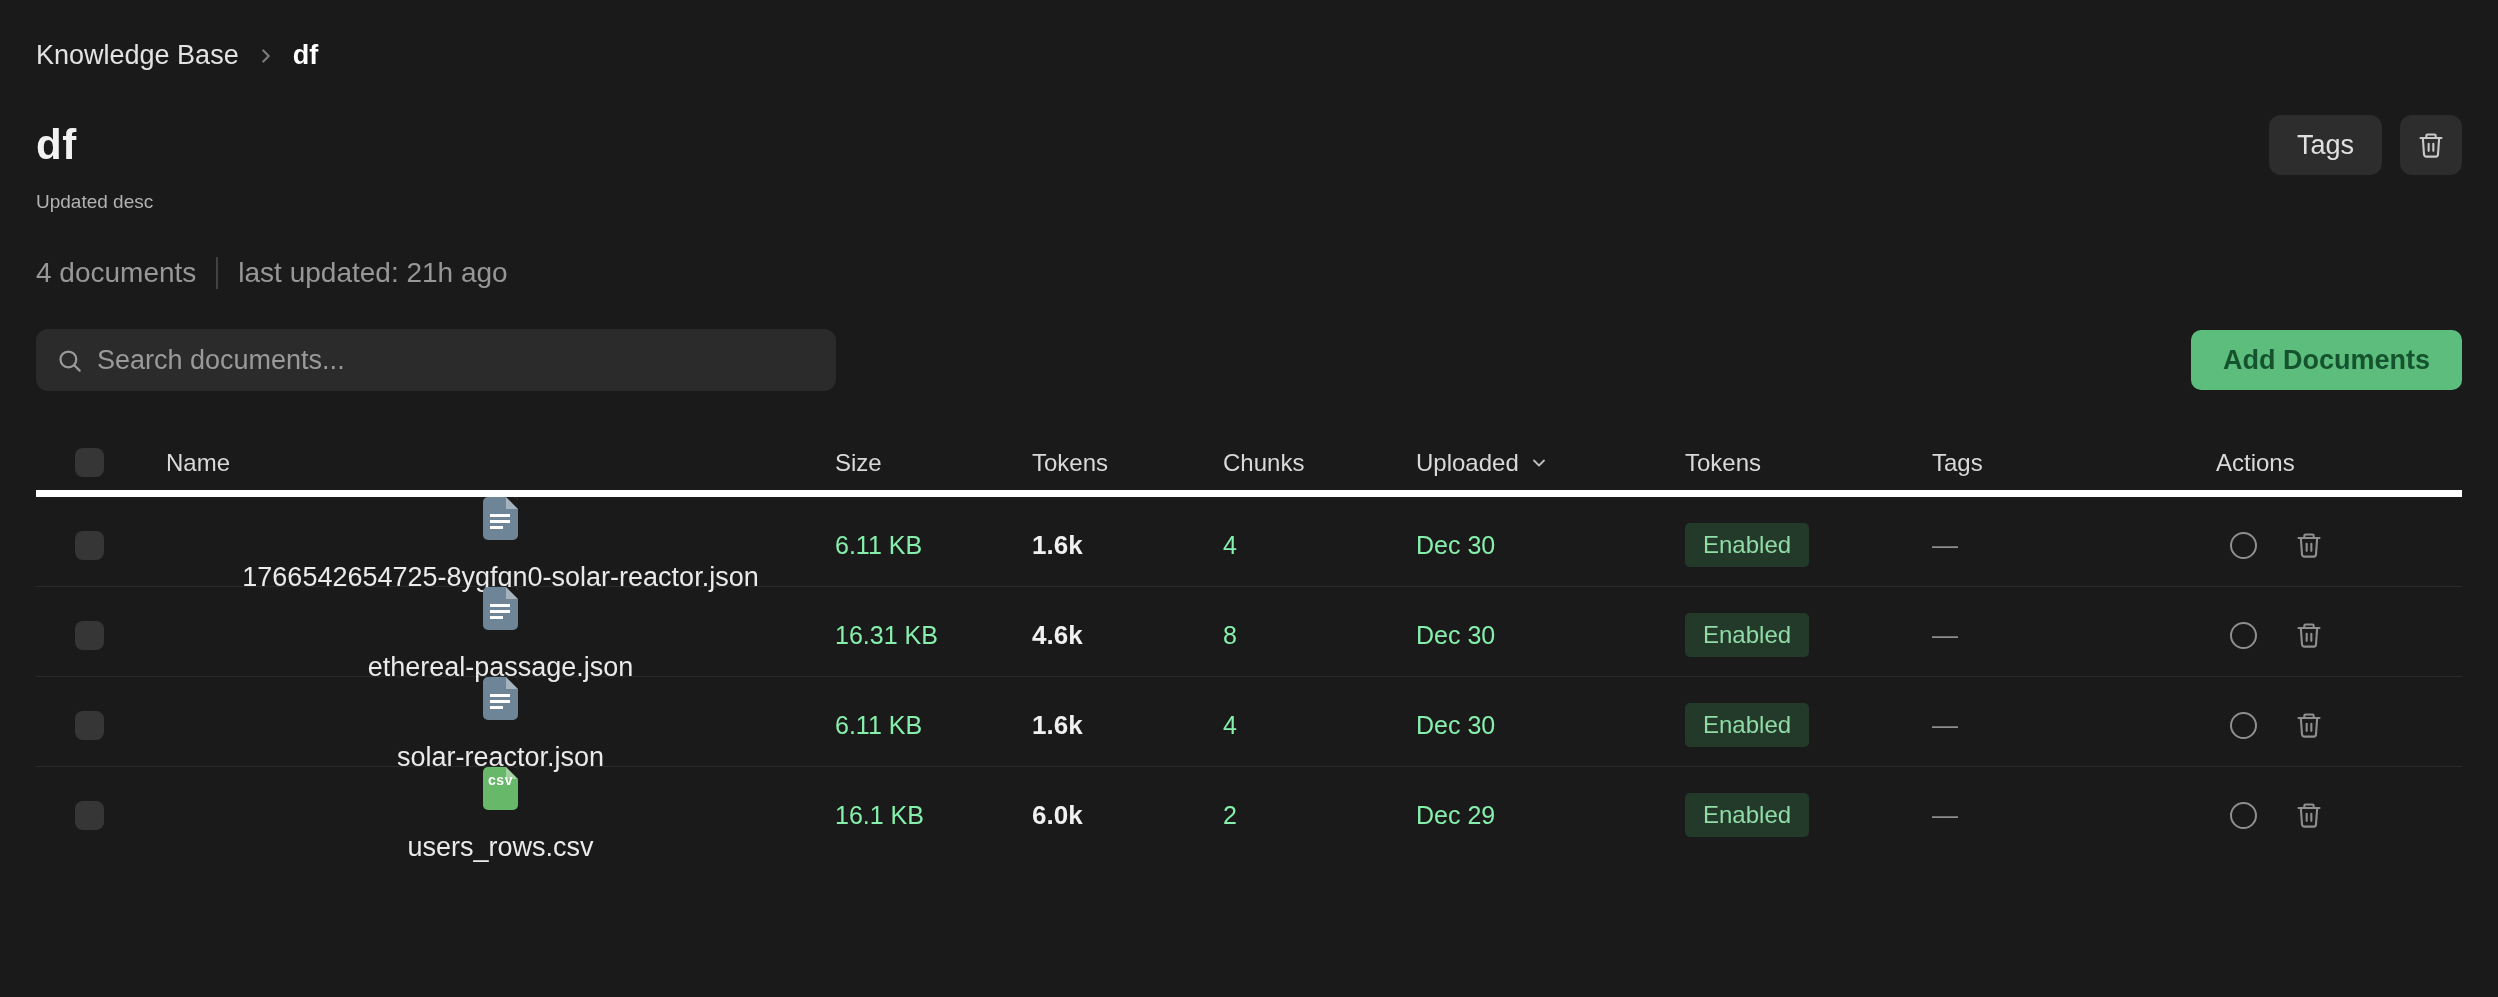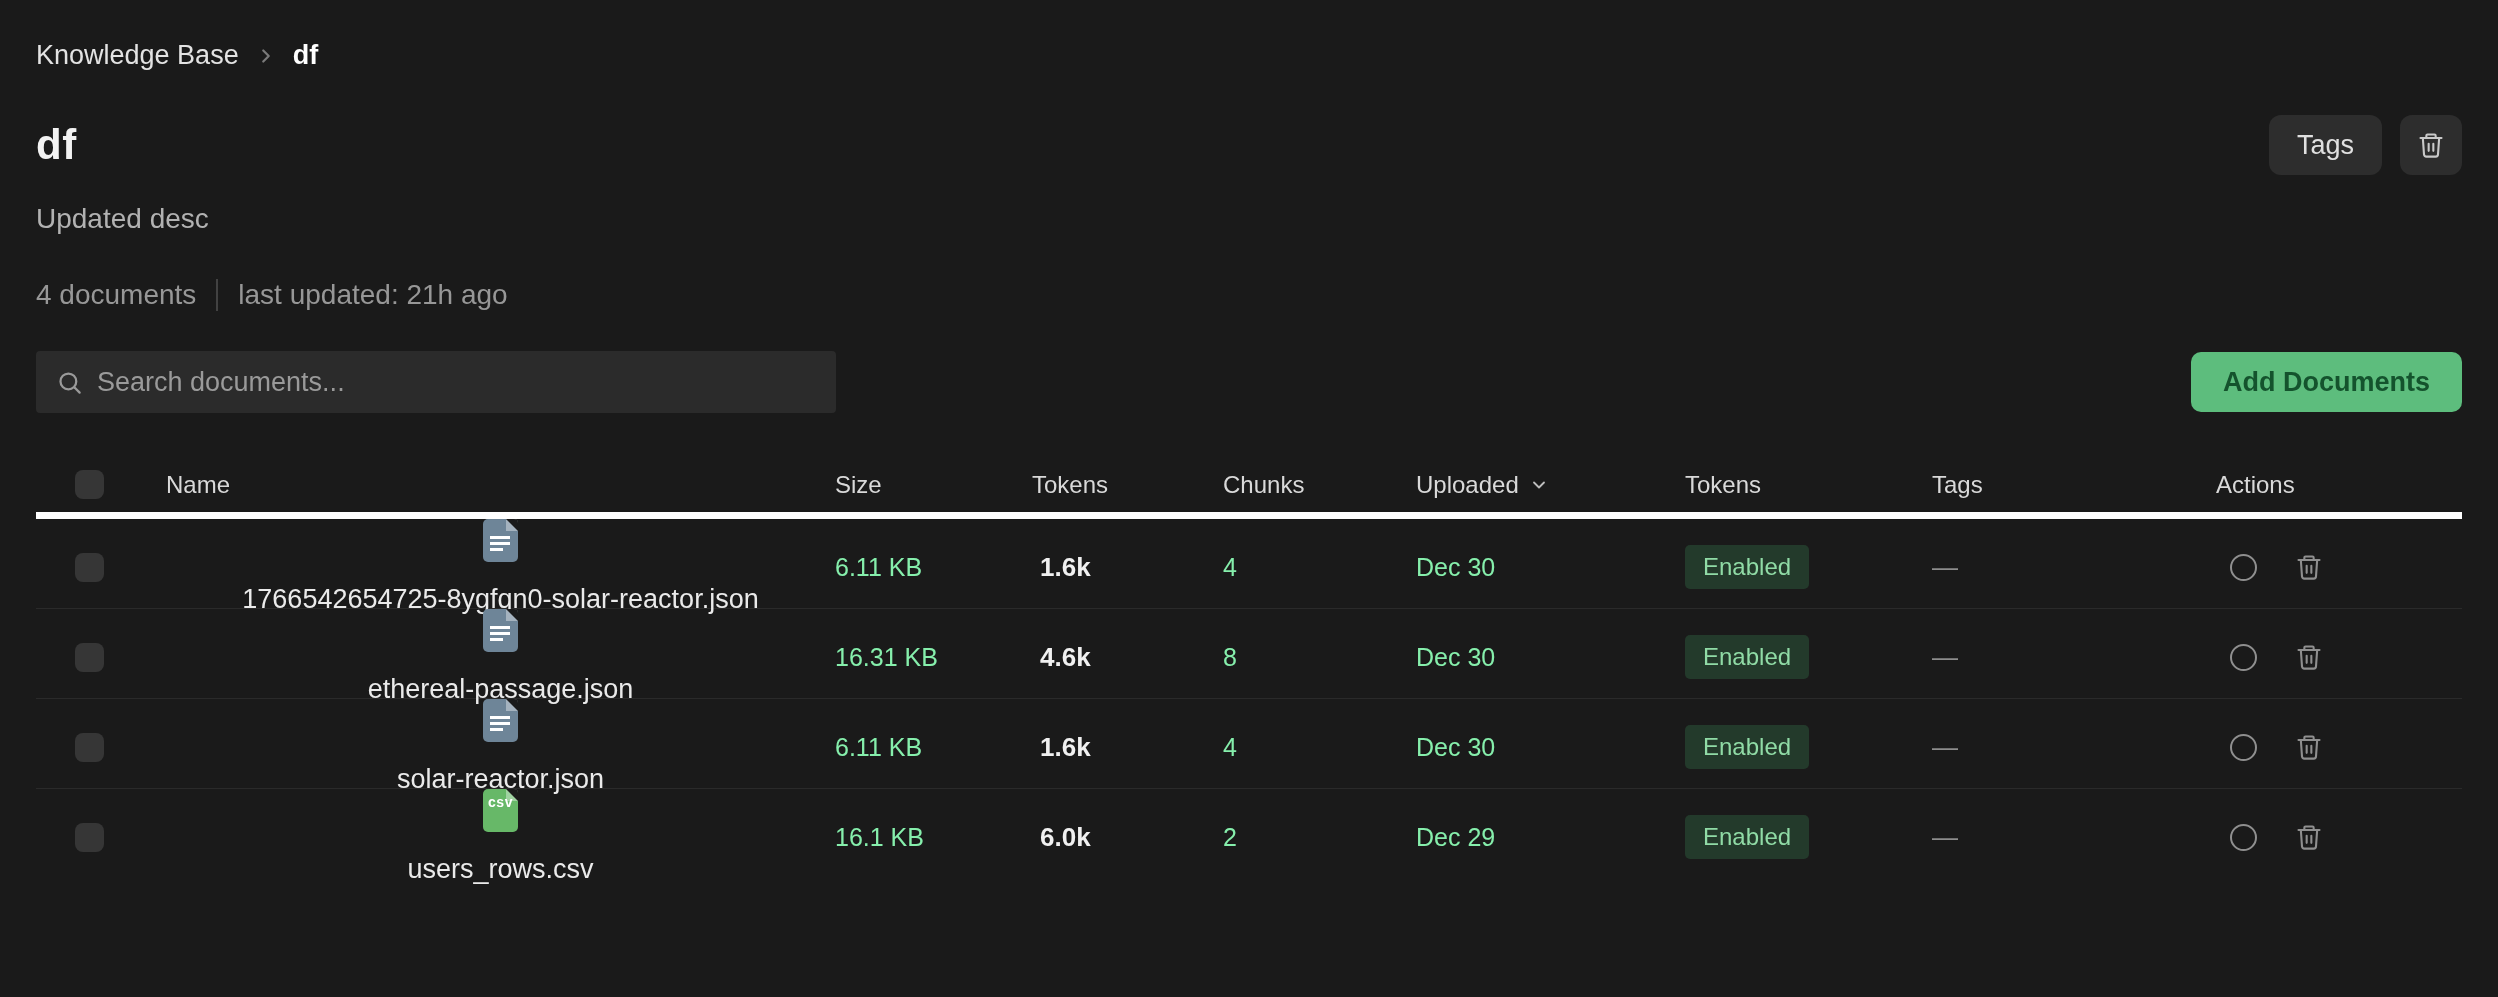--- a/index.html
+++ b/index.html
@@ -23,28 +23,28 @@
   .page-title { font-size: 42px; font-weight: 600; color: #f2f2f2; letter-spacing: 0.5px; }
   .title-actions { display: flex; gap: 18px; }
   .btn-dark {
     background: #2d2d2d; border: none; border-radius: 12px; color: #e0e0e0;
     font-size: 27px; font-family: inherit; height: 60px; padding: 0 28px;
     display: flex; align-items: center; justify-content: center; cursor: pointer;
   }
   .btn-icon { width: 62px; padding: 0; color: #c9c9c9; }
 
   
-  .description { margin-top: 28px; font-size: 28px; color: #b2b2b2; }
+  .description { margin-top: 16px; font-size: 19px; color: #b2b2b2; }
   .meta-row { margin-top: 44px; display: flex; align-items: center; font-size: 28px; color: #979797; }
   .meta-divider { width: 0; border-left: 2px solid #424242; height: 32px; margin: 0 20px; }
 
   
   .toolbar { margin-top: 40px; display: flex; align-items: center; justify-content: space-between; }
   .search-box {
-    width: 800px; height: 62px; background: #2b2b2b; border-radius: 4px;
+    width: 800px; height: 62px; background: #2b2b2b; border-radius: 12px;
     display: flex; align-items: center; padding: 0 20px; gap: 14px;
   }
   .search-box svg { flex: 0 0 auto; color: #9a9a9a; }
   .search-box input {
     background: transparent; border: none; outline: none; color: #e6e6e6;
     font-size: 27px; font-family: inherit; width: 100%;
   }
   .search-box input::placeholder { color: #9a9a9a; }
   .btn-green {
     background: #5dbd7d; color: #14532d; border: none; border-radius: 10px;
@@ -65,21 +65,21 @@
   .tbody-row:last-child { border-bottom: none; }
 
   .cell-check { padding-left: 39px; }
   .checkbox {
     width: 29px; height: 29px; background: #363636; border-radius: 8px; cursor: pointer;
   }
   .cell-name { display: flex; align-items: center; gap: 22px; min-width: 0; flex-direction: column; }
   .name-text { font-size: 27px; color: #eaeaea; white-space: nowrap; overflow: hidden; text-overflow: ellipsis; }
 
   .cell-dim { font-size: 25px; color: #86efac; }
-  .cell-tokens { font-size: 26px; color: #f0f0f0; font-weight: 600; margin-left: 8px; }
+  .cell-tokens { font-size: 26px; color: #f0f0f0; font-weight: 600; }
 
   
   .file-icon { position: relative; width: 35px; height: 43px; border-radius: 5px; flex: 0 0 auto; }
   .file-icon::before {
     content: ""; position: absolute; top: 0; right: 0; width: 0; height: 0;
     border-bottom: 12px solid rgba(255,255,255,0.38);
     border-right: 12px solid #1a1a1a;
     border-top-right-radius: 4px;
   }
   .file-icon--json { background: #6e8598; }

